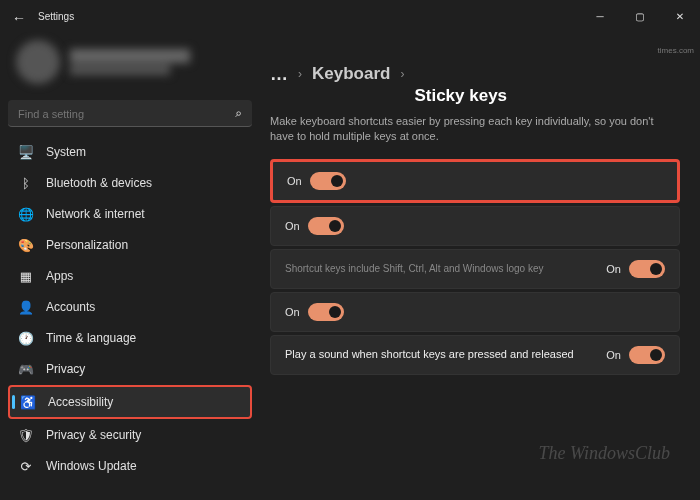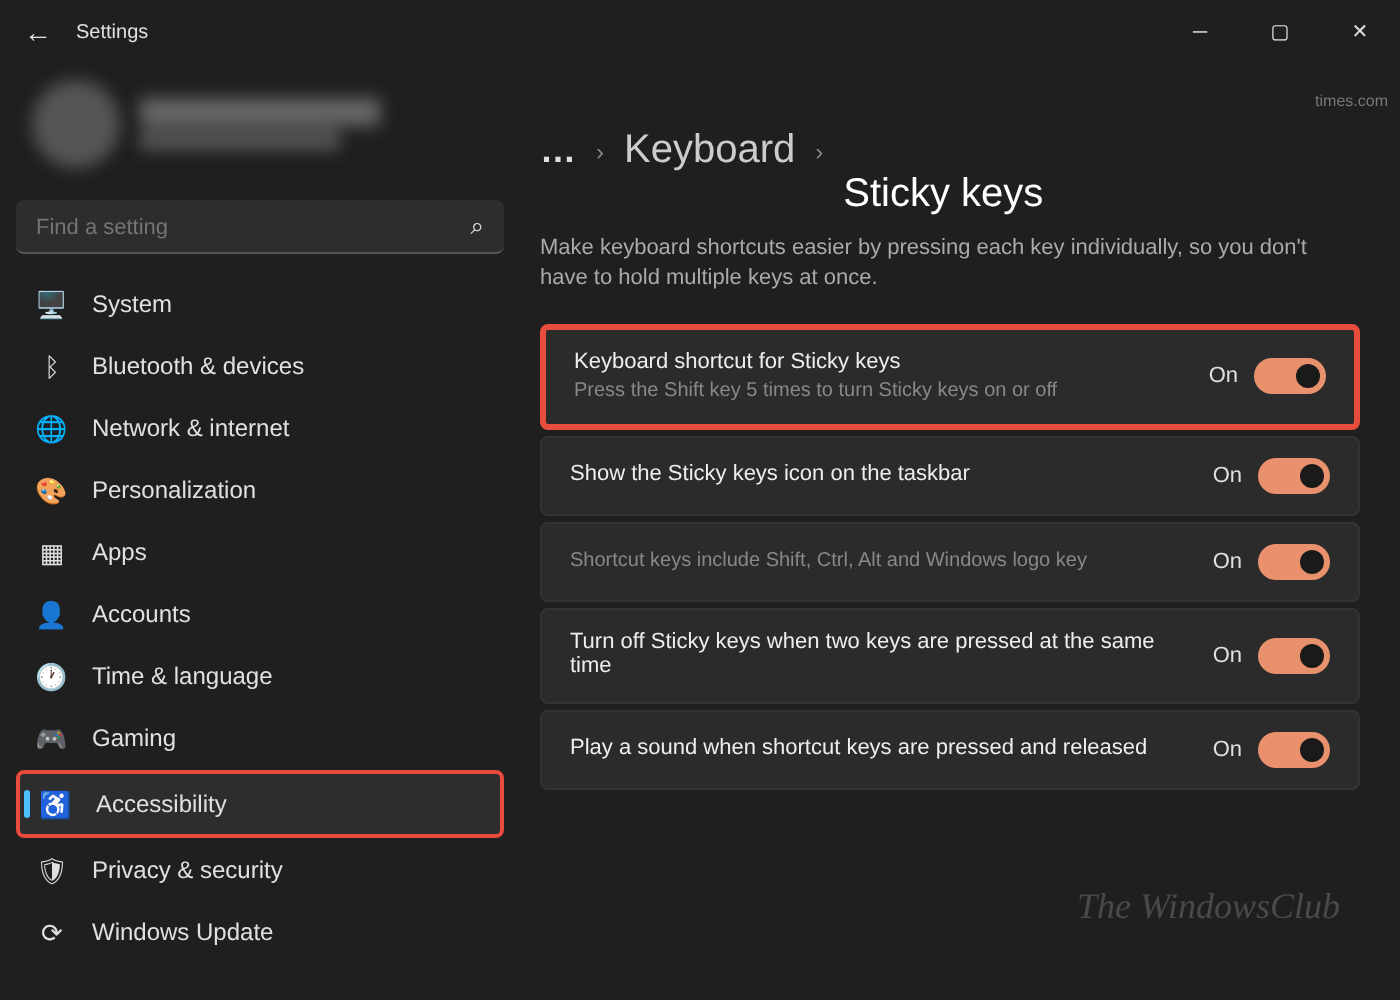--- a/index.html
+++ b/index.html
@@ -22,21 +22,21 @@
     .nav-list { list-style: none; }
     .nav-item { display: flex; align-items: center; gap: 12px; padding: 7px 10px; border-radius: 4px; cursor: pointer; margin-bottom: 1px; }
     .nav-item.active { background: #2d2d2d; }
     .nav-item.highlighted { border: 2px solid #e74c3c; }
     .nav-icon { width: 16px; height: 16px; display: flex; align-items: center; justify-content: center; font-size: 13px; }
     .accent-bar { width: 3px; height: 14px; background: #4cc2ff; border-radius: 2px; margin-left: -8px; margin-right: -7px; }
     .main { flex: 1; padding: 10px 20px 10px 10px; overflow-y: auto; }
     .breadcrumb { display: flex; align-items: center; gap: 10px; margin-bottom: 8px; }
     .breadcrumb .dots { font-size: 18px; font-weight: bold; }
     .breadcrumb .chev { font-size: 12px; color: #888; }
-    .breadcrumb .crumb { font-size: 20px; font-weight: 400; color: #ccc; }
+    .breadcrumb .crumb { font-size: 17px; font-weight: 700; color: #ccc; }
     .breadcrumb .crumb.current { color: #fff; margin-top: 44px; }
     .description { font-size: 11px; color: #aaa; margin-bottom: 14px; line-height: 1.4; }
     .setting-card { background: #2b2b2b; border-radius: 4px; padding: 10px 14px; display: flex; align-items: center; justify-content: space-between; margin-bottom: 3px; border: 1px solid #333; }
     .setting-card.highlighted { border: 3px solid #e74c3c; }
     .setting-text { flex: 1; padding-right: 10px; }
     .setting-title { font-size: 11px; color: #eee; margin-bottom: 2px; }
     .setting-desc { font-size: 10px; color: #888; line-height: 1.3; }
     .toggle-group { display: flex; align-items: center; gap: 8px; }
     .toggle-label { font-size: 11px; }
     .toggle { width: 36px; height: 18px; background: #e8916c; border-radius: 10px; position: relative; cursor: pointer; }
@@ -98,21 +98,21 @@
       <li class="nav-item">
           <span class="nav-icon">👤</span>
           <span>Accounts</span>
         </li>
       <li class="nav-item">
           <span class="nav-icon">🕐</span>
           <span>Time &amp; language</span>
         </li>
       <li class="nav-item">
           <span class="nav-icon">🎮</span>
-          <span>Gaming</span>
+          <span>Privacy</span>
         </li>
       <li class="nav-item active highlighted">
           <span class="accent-bar"></span>
           <span class="nav-icon" style="color:#4cc2ff">♿</span>
           <span>Accessibility</span>
         </li>
       <li class="nav-item">
           <span class="nav-icon">🛡</span>
           <span>Privacy &amp; security</span>
         </li>
@@ -127,36 +127,29 @@
     <div class="breadcrumb">
       <span class="dots">…</span>
       <span class="chev">›</span>
       <span class="crumb">Keyboard</span>
       <span class="chev">›</span>
       <span class="crumb current">Sticky keys</span>
     </div>
     <p class="description">Make keyboard shortcuts easier by pressing each key individually, so you don't have to hold multiple keys at once.</p>
 
     <div class="setting-card highlighted">
-      <div class="setting-text">
-        <div class="setting-title">Keyboard shortcut for Sticky keys</div>
-        <div class="setting-desc">Press the Shift key 5 times to turn Sticky keys on or off</div>
-      </div>
       <div class="toggle-group">
         <span class="toggle-label">On</span>
         <div class="toggle">
             <div class="toggle-knob"></div>
           </div>
       </div>
     </div>
 
     <div class="setting-card">
-      <div class="setting-text">
-        <div class="setting-title">Show the Sticky keys icon on the taskbar</div>
-      </div>
       <div class="toggle-group">
         <span class="toggle-label">On</span>
         <div class="toggle">
             <div class="toggle-knob"></div>
           </div>
       </div>
     </div>
 
     <div class="setting-card">
       <div class="setting-text">
@@ -164,23 +157,20 @@
       </div>
       <div class="toggle-group">
         <span class="toggle-label">On</span>
         <div class="toggle">
             <div class="toggle-knob"></div>
           </div>
       </div>
     </div>
 
     <div class="setting-card">
-      <div class="setting-text">
-        <div class="setting-title">Turn off Sticky keys when two keys are pressed at the same time</div>
-      </div>
       <div class="toggle-group">
         <span class="toggle-label">On</span>
         <div class="toggle">
             <div class="toggle-knob"></div>
           </div>
       </div>
     </div>
 
     <div class="setting-card">
       <div class="setting-text">

